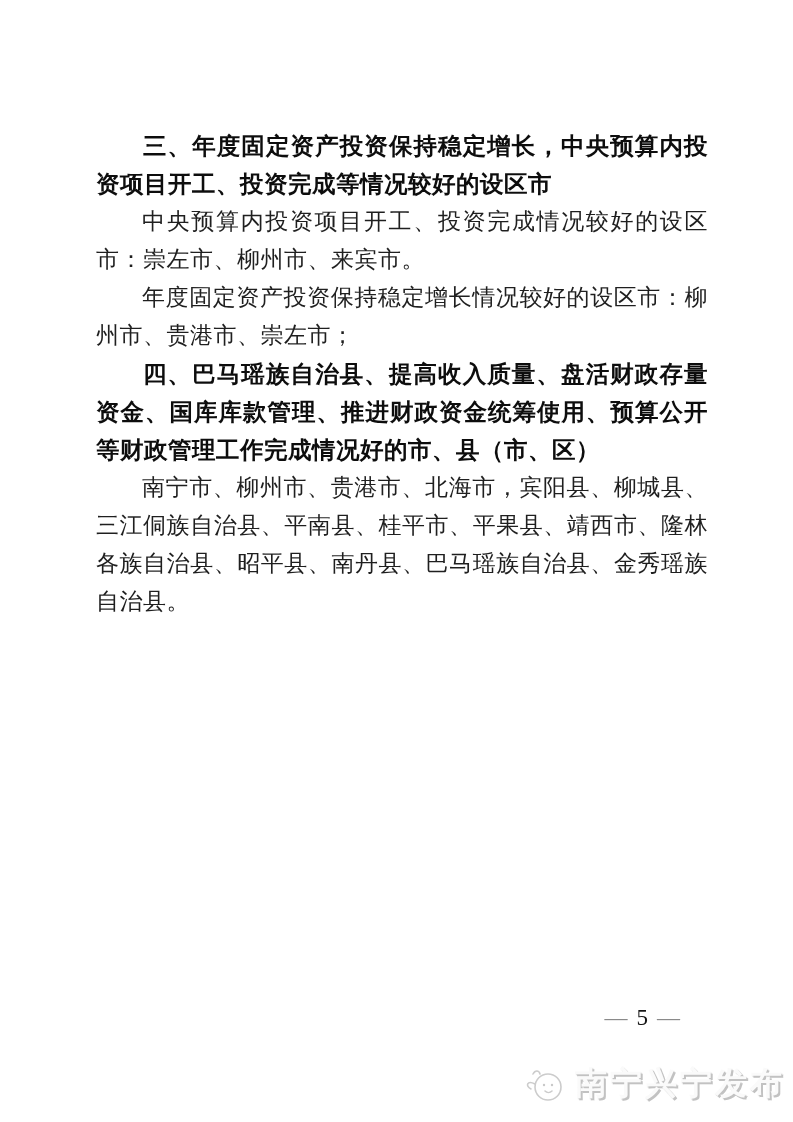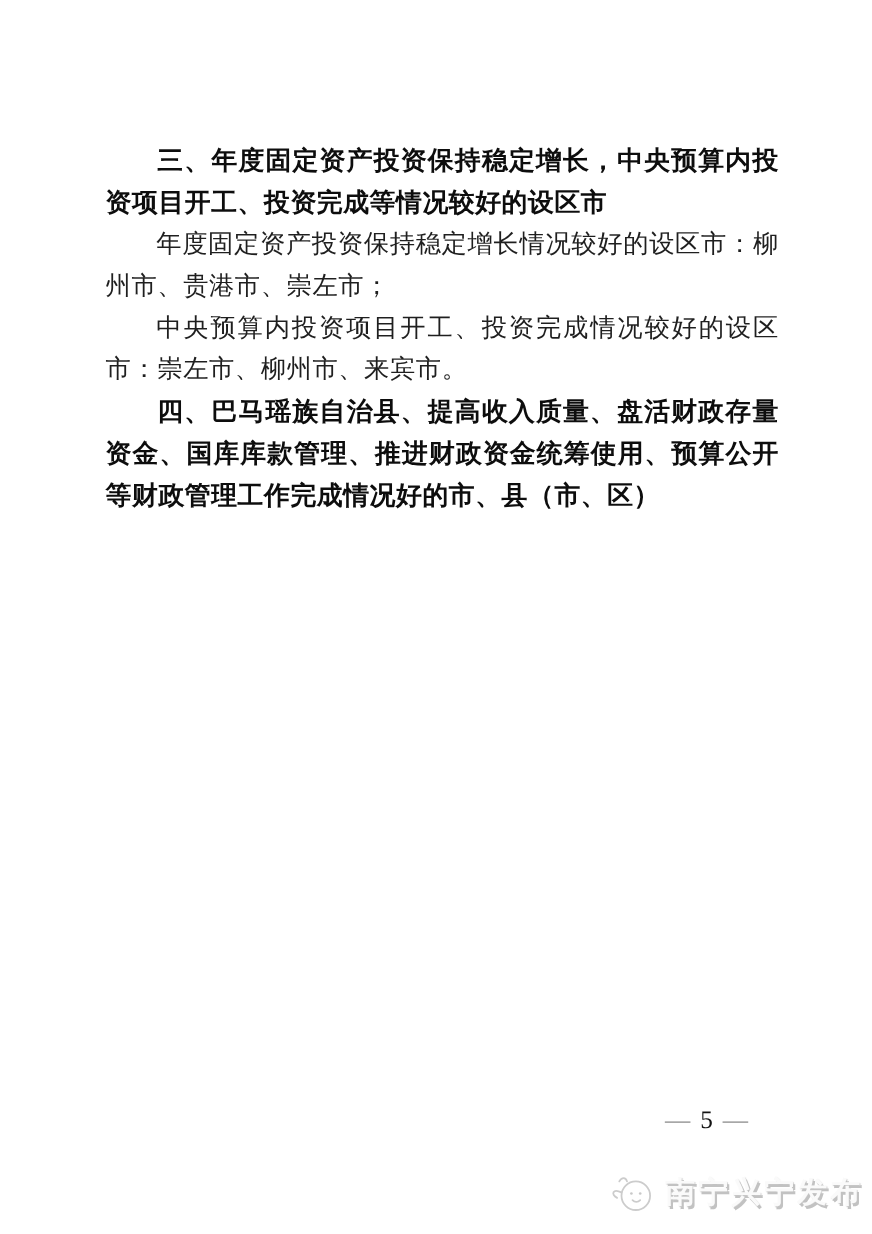--- a/index.html
+++ b/index.html
@@ -69,38 +69,39 @@
     gap: 8px;
   }
   .watermark .logo {
     width: 46px;
     height: 44px;
     flex: 0 0 auto;
   }
   .watermark .wm-text {
     font-family: Liberation Mono, monospace;
     font-weight: 700;
-    font-size: 27px;
+    font-size: 32px;
     letter-spacing: 3px;
     color: #fafafa;
     text-shadow: 2px 2px 0 #c2c2c2, -1px -1px 0 #ffffff, 1px 1px 1px #cfcfcf;
     white-space: nowrap;
   }
 </style>
 </head>
 <body>
 
 <div class="page">
 
   <div class="content">
     <h2>三、年度固定资产投资保持稳定增长，中央预算内投资项目开工、投资完成等情况较好的设区市</h2>
+    <p>中央预算内投资项目开工、投资完成情况较好的设区市：崇左市、柳州市、来宾市。</p>
     <p>年度固定资产投资保持稳定增长情况较好的设区市：柳州市、贵港市、崇左市；</p>
-    <p>中央预算内投资项目开工、投资完成情况较好的设区市：崇左市、柳州市、来宾市。</p>
 
     <h2>四、巴马瑶族自治县、提高收入质量、盘活财政存量资金、国库库款管理、推进财政资金统筹使用、预算公开等财政管理工作完成情况好的市、县（市、区）</h2>
+    <p>南宁市、柳州市、贵港市、北海市，宾阳县、柳城县、三江侗族自治县、平南县、桂平市、平果县、靖西市、隆林各族自治县、昭平县、南丹县、巴马瑶族自治县、金秀瑶族自治县。</p>
   </div>
 
   <div class="page-num">
     <span class="dash">—</span><span class="num">5</span><span class="dash">—</span>
   </div>
 
   <div class="watermark">
     <svg class="logo" viewBox="0 0 46 44" fill="none" stroke="#cccccc" stroke-width="1.6" stroke-linecap="round">
       <circle cx="27" cy="25" r="13"></circle>
       <path d="M14 22 C 6 18, 4 24, 10 27"></path>

